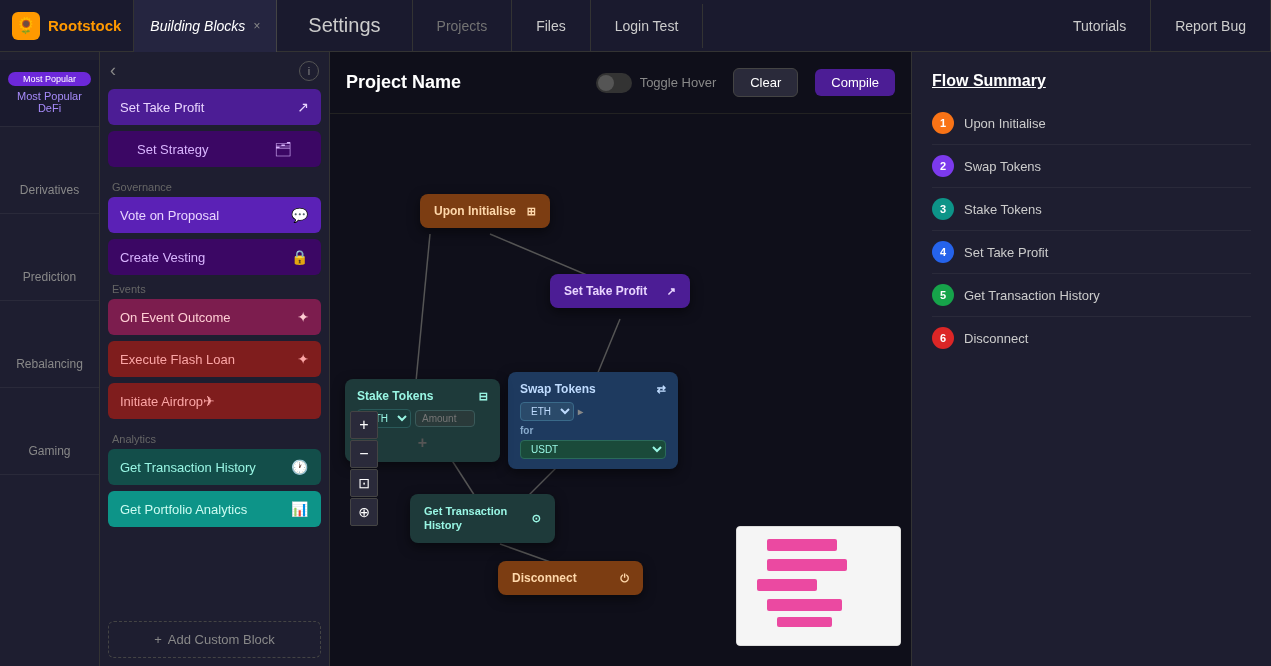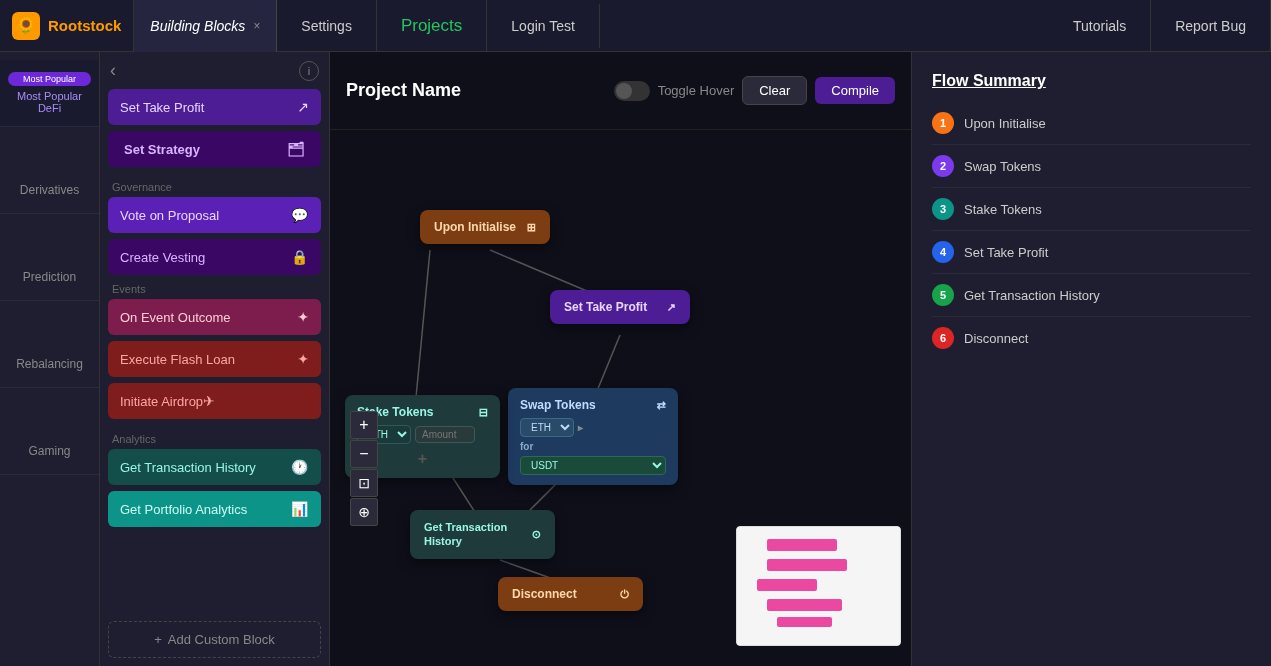--- a/index.html
+++ b/index.html
@@ -13,22 +13,23 @@
 
 <nav style="display:flex;align-items:center;background:#1a1a2e;border-bottom:1px solid #333;height:52px;flex-shrink:0;">
   <div style="display:flex;align-items:center;gap:8px;padding:0 12px;border-right:1px solid #333;height:52px;">
     <div style="width:28px;height:28px;background:#f90;border-radius:6px;display:flex;align-items:center;justify-content:center;font-size:16px;">🌻</div>
     <span style="color:#f90;font-weight:700;font-size:15px;">Rootstock</span>
   </div>
   <div style="display:flex;align-items:center;gap:8px;padding:0 16px;height:64px;background:#252540;border-right:1px solid #444;color:#fff;font-size:14px;cursor:pointer;font-style:italic;">
     <span>Building Blocks</span>
     <span style="color:#888;font-size:12px;cursor:pointer;">×</span>
   </div>
-  <div style="padding:0 24px;height:52px;display:flex;align-items:center;border-right:1px solid #333;color:#ccc;font-size:14px;cursor:pointer;">Settings</div>
-  <div style="padding:0 24px;height:52px;display:flex;align-items:center;border-right:1px solid #333;color:#22c55e;font-size:17px;cursor:pointer;">Projects</div>
+  <div style="padding:0 31px;height:52px;display:flex;align-items:center;border-right:1px solid #333;color:#ccc;font-size:20px;cursor:pointer;">Settings</div>
+  <div style="padding:0 24px;height:52px;display:flex;align-items:center;border-right:1px solid #333;color:#737373;font-size:14px;cursor:pointer;">Projects</div>
+  <div style="padding:0 24px;height:52px;display:flex;align-items:center;border-right:1px solid #333;color:#ccc;font-size:14px;cursor:pointer;">Files</div>
   <div style="padding:0 24px;height:44px;display:flex;align-items:center;border-right:1px solid #333;color:#ccc;font-size:14px;cursor:pointer;">Login Test</div>
   <div style="flex:1;"></div>
   <div style="padding:0 24px;height:52px;display:flex;align-items:center;border-right:1px solid #333;color:#ccc;font-size:14px;cursor:pointer;">Tutorials</div>
   <div style="padding:0 24px;height:52px;display:flex;align-items:center;border-right:1px solid #333;color:#ccc;font-size:14px;cursor:pointer;">Report Bug</div>
 </nav>
 
 <div class="main-layout">
 
   <div style="width:100px;background:#1e1e30;border-right:1px solid #333;display:flex;flex-direction:column;padding-top:8px;overflow-y:auto;flex-shrink:0;gap:40px;">
     <div style="padding:12px 8px;text-align:center;font-size:11px;color:#a78bfa;background:#1a1a2e;border-bottom:1px solid #2a2a3a;cursor:pointer;">
@@ -45,21 +46,21 @@
     <div style="display:flex;align-items:center;justify-content:space-between;padding:8px 10px;">
       <span style="cursor:pointer;color:#888;font-size:18px;">‹</span>
       <span style="width:20px;height:20px;border-radius:50%;border:1px solid #555;display:flex;align-items:center;justify-content:center;font-size:11px;color:#888;cursor:pointer;">i</span>
     </div>
     <div style="flex:1;overflow-y:auto;padding:0 8px;">
 
       <div style="display:flex;align-items:center;justify-content:space-between;padding:10px 12px;border-radius:6px;margin-bottom:6px;cursor:pointer;background:#4c1d95;color:#e9d5ff;font-size:13px;font-weight:500;">
         <span>Set Take Profit</span>
         <span style="font-size:14px;">↗</span>
       </div>
-      <div style="display:flex;align-items:center;justify-content:space-between;padding:10px 16px;border-radius:6px;margin-bottom:6px;cursor:pointer;background:#3b0764;color:#d8b4fe;font-size:13px;font-weight:700;">
+      <div style="display:flex;align-items:center;justify-content:space-between;padding:10px 29px;border-radius:6px;margin-bottom:6px;cursor:pointer;background:#3b0764;color:#d8b4fe;font-size:13px;font-weight:400;">
         <span>Set Strategy</span>
         <span style="font-size:14px;">🗂</span>
       </div>
 
       <div style="font-size:11px;color:#666;padding:8px 4px 4px;">Governance</div>
       <div style="display:flex;align-items:center;justify-content:space-between;padding:10px 12px;border-radius:6px;margin-bottom:6px;cursor:pointer;background:#5b21b6;color:#e9d5ff;font-size:13px;font-weight:500;">
         <span>Vote on Proposal</span>
         <span style="font-size:14px;">💬</span>
       </div>
       <div style="display:flex;align-items:center;justify-content:space-between;padding:10px 12px;border-radius:6px;margin-bottom:0;cursor:pointer;background:#3b0764;color:#d8b4fe;font-size:13px;font-weight:500;">
@@ -92,21 +93,21 @@
       </div>
     </div>
     <button style="margin:8px;padding:10px;border:1px dashed #444;border-radius:6px;background:transparent;color:#888;font-size:13px;cursor:pointer;display:flex;align-items:center;justify-content:center;gap:6px;">
       <span>+</span>
       <span>Add Custom Block</span>
     </button>
   </div>
 
   <div style="flex:1;display:flex;flex-direction:column;background:#0f0f1a;overflow:hidden;">
 
-    <div style="display:flex;align-items:center;padding:24px 16px;background:#0f0f1a;border-bottom:1px solid #222;gap:8px;">
+    <div style="display:flex;align-items:center;padding:16px 16px;background:#0f0f1a;border-bottom:1px solid #222;gap:17px;">
       <span style="font-size:18px;font-weight:600;color:#fff;flex:1;">Project Name</span>
       <div style="display:flex;align-items:center;gap:8px;font-size:13px;color:#888;cursor:pointer;">
         <div style="width:36px;height:20px;background:#333;border-radius:10px;position:relative;cursor:pointer;">
           <div style="width:16px;height:16px;background:#555;border-radius:50%;position:absolute;top:2px;left:2px;"></div>
         </div>
         <span>Toggle Hover</span>
       </div>
       <button style="background:#2a2a3a;border:1px solid #444;color:#fff;padding:6px 16px;border-radius:6px;font-size:13px;cursor:pointer;">Clear</button>
       <button style="background:#4c1d95;border:none;color:#fff;padding:6px 16px;border-radius:6px;font-size:13px;cursor:pointer;">Compile</button>
     </div>

